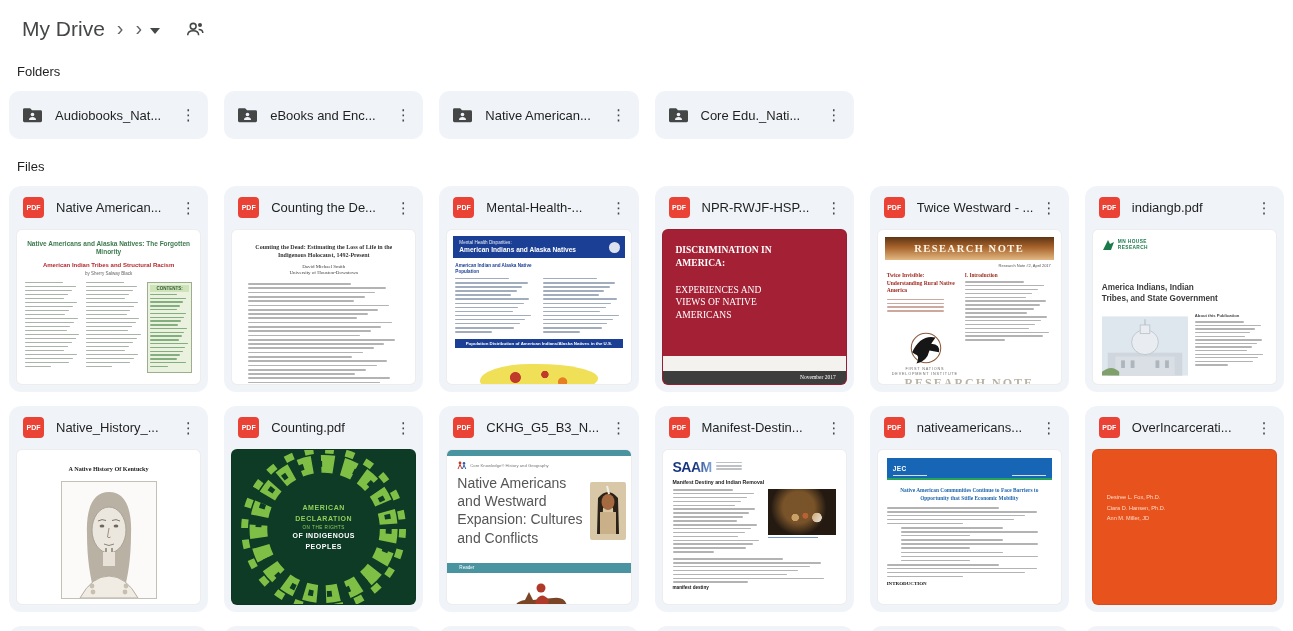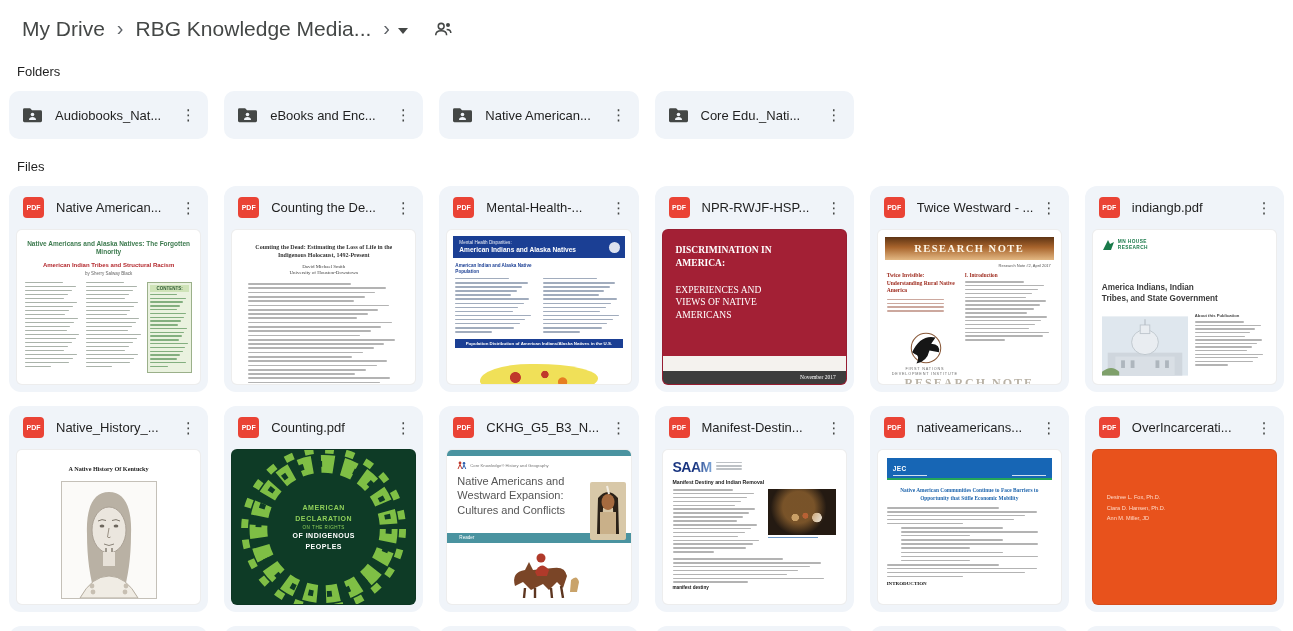--- a/index.html
+++ b/index.html
@@ -128,21 +128,21 @@
   .pv-decl .ctr { position:absolute; left:0; right:0; top:50%; transform:translateY(-50%);
     text-align:center; z-index:2; }
   .pv-decl .g1 { color:#8fcf5a; font-weight:bold; font-size:7px; letter-spacing:.6px; line-height:1.5; }
   .pv-decl .g2 { color:#8fcf5a; font-size:4.6px; letter-spacing:.5px; margin:1px 0; }
   .pv-decl .w1 { color:#fff; font-weight:bold; font-size:7px; letter-spacing:.5px; line-height:1.5; }
 
   
   .pv-ckhg { padding:0; }
   .pv-ckhg .topband { height:6px; background:#4a93a0; }
   .pv-ckhg .brand { display:flex; align-items:center; gap:3px; margin:5px 0 0 10px; font-size:4.2px; color:#777; }
-  .pv-ckhg .t { margin:4px 0 16px 10px; font-size:11px; color:#555; line-height:1.3; width:72%; }
+  .pv-ckhg .t { margin:4px 0 16px 10px; font-size:14px; color:#555; line-height:1.3; width:72%; }
   .pv-ckhg .reader { margin-top:4px; height:10px; background:#4a93a0; color:#fff; font-size:4.6px;
     line-height:10px; padding-left:12px; }
   .pv-ckhg .bull { position:absolute; right:5px; top:32px; }
   .pv-ckhg .scene { display:flex; justify-content:center; margin-top:3px; }
 
   
   .pv-saam { padding:9px 10px 0; }
   .pv-saam .lg { display:flex; align-items:flex-start; gap:4px; }
   .pv-saam .saam { font-size:14px; font-weight:bold; letter-spacing:-.5px;
     background:linear-gradient(90deg,#17337f 55%, #7fa8d9); -webkit-background-clip:text; background-clip:text; color:transparent; }
@@ -176,21 +176,20 @@
   .pv-overinc { background:#e8521c; height:100%; padding:26px 14px 0; }
   .pv-overinc .t { color:#fff; font-weight:bold; font-size:10.5px; line-height:1.4; letter-spacing:-.1px; }
   .pv-overinc .auth { margin-top:16px; color:#ffd9c7; font-size:5.6px; line-height:1.9; }
 </style>
 </head>
 <body>
 
 <div class="breadcrumb">
   <span class="crumb">My Drive</span>
   <span class="sep">›</span>
-  <span class="crumb">RBG Knowledge Media...</span>
   <span class="sep">›</span>
   <span class="caret"></span>
   <span class="people-btn">
     <svg width="22" height="20" viewBox="0 0 24 22" fill="none" stroke="#444746" stroke-width="1.7">
       <circle cx="10" cy="8" r="3.2"></circle>
       <path d="M4 18 c0-3.4 2.7-5 6-5 s6 1.6 6 5"></path>
       <circle cx="17.5" cy="6.5" r="2.2" fill="#444746" stroke="none"></circle>
       <path d="M16 11.5 c2.8 0 4.6 1.3 4.6 3.8" stroke="#444746" fill="none"></path>
     </svg>
   </span>

